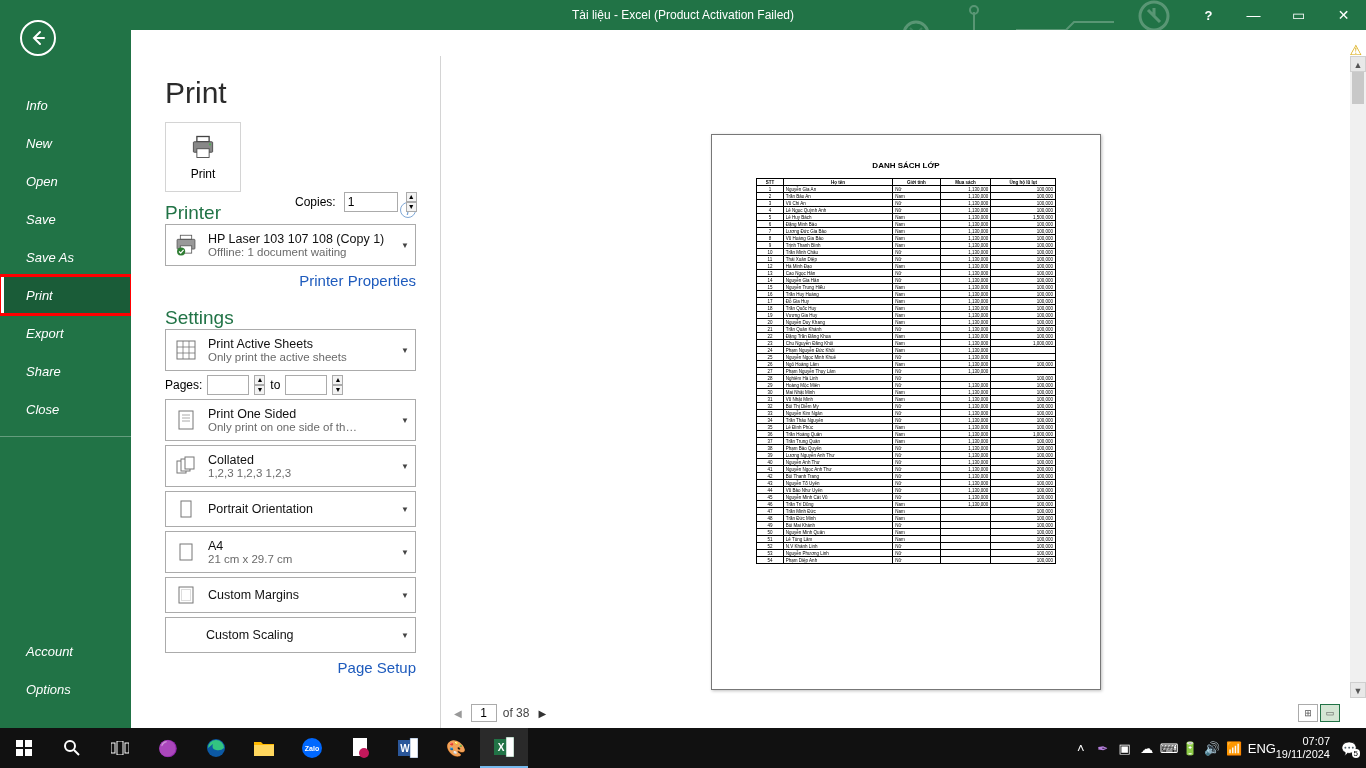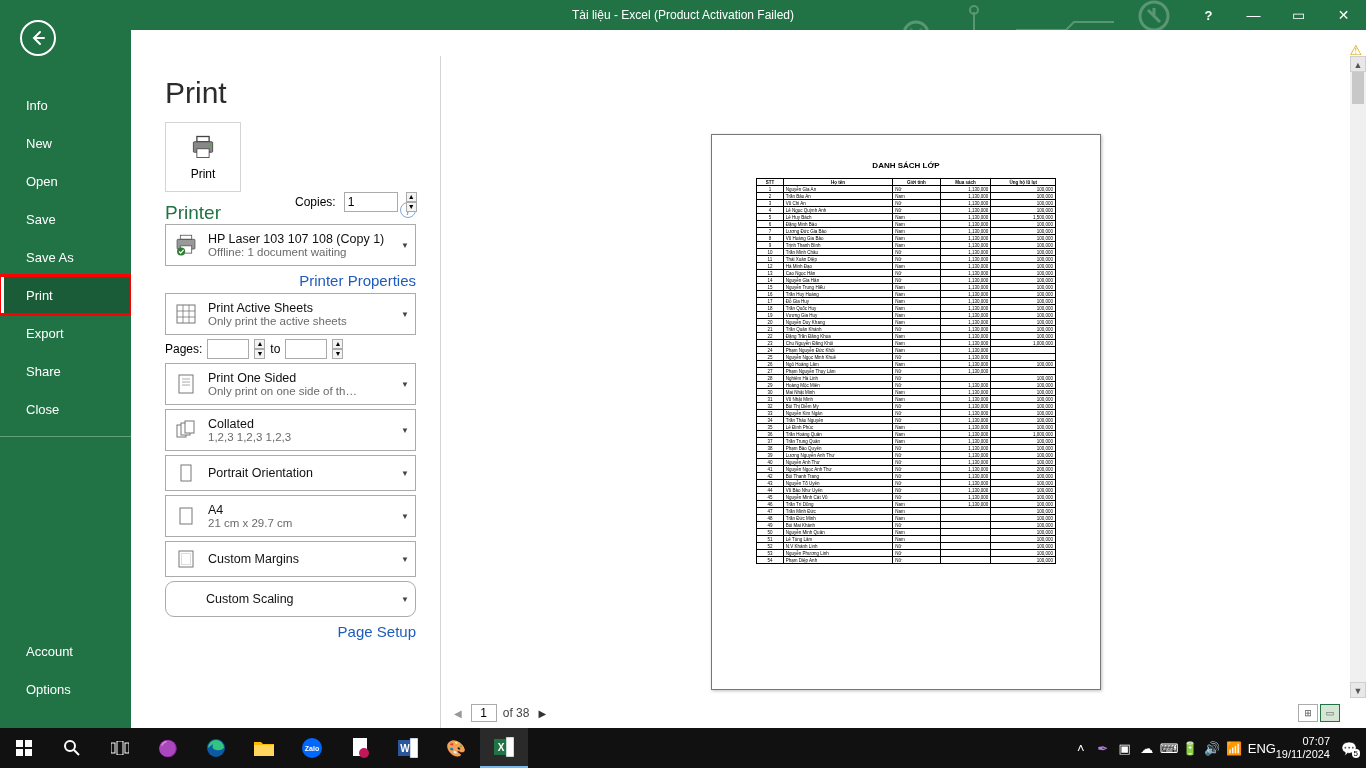--- a/index.html
+++ b/index.html
@@ -11,21 +11,21 @@
   .titlebar .right { margin-left: auto; display: flex; align-items: center; height: 100%; }
   .titlebar .wbtn { width: 45px; height: 30px; display: flex; align-items: center; justify-content: center; color: #fff; font-size: 14px; }
   .titlebar .wbtn.help { font-weight: bold; font-size: 13px; }
   .titlebar .warning-tri { position: absolute; right: 4px; top: 42px; color: #d8a600; font-size: 14px; }
   .titlebar .decor { position: absolute; right: 170px; top: 0; height: 56px; width: 300px; opacity: 0.25; }
 
   
   .app { position: absolute; top: 0; left: 0; right: 0; bottom: 40px; }
 
   
-  .backstage-nav { position: absolute; top: 0; left: 0; width: 131px; bottom: 0; background: #217346; color: #fff; padding-top: 20px; }
+  .backstage-nav { position: absolute; top: 0; left: 0; width: 131px; bottom: 0; background: #217346; color: #fff; padding-top: 20px; font-style: italic; }
   .back-btn { width: 36px; height: 36px; border: 2px solid #fff; border-radius: 50%; margin-left: 20px; margin-bottom: 30px; display: flex; align-items: center; justify-content: center; }
   .nav-item { height: 38px; display: flex; align-items: center; padding-left: 26px; font-size: 13px; color: #fff; }
   .nav-item.active { background: #1a5c38; border-left: 4px solid #fff; padding-left: 22px; }
   .nav-item.highlighted { outline: 3px solid #ff0000; outline-offset: -1px; }
   .nav-sep { height: 1px; background: rgba(255,255,255,0.3); margin: 4px 0; }
   .nav-bottom { position: absolute; bottom: 20px; left: 0; right: 0; }
 
   
   .mid-panel { position: absolute; top: 56px; left: 131px; width: 310px; bottom: 0; background: #fff; border-right: 1px solid #d4d4d4; padding: 20px 24px 0 34px; overflow: hidden; }
   h1.print-heading { font-size: 30px; font-weight: 300; color: #2b2b2b; margin-bottom: 12px; }
@@ -168,20 +168,21 @@
           </svg>
       </div>
       <div class="txt">
         <div class="line1">HP Laser 103 107 108 (Copy 1)</div>
         <div class="line2">Offline: 1 document waiting</div>
       </div>
       <div class="chev">▼</div>
     </div>
     <div class="link-right"><span>Printer Properties</span></div>
 
+    <div class="section-heading">Settings</div>
 
     <div class="combo tall">
       <div class="ico">
           <svg width="24" height="24" viewBox="0 0 24 24">
             <rect x="3" y="3" width="18" height="18" fill="none" stroke="#777"></rect>
             <path d="M3 9 h18 M3 15 h18 M9 3 v18 M15 3 v18" stroke="#777" stroke-width="0.8"></path>
           </svg>
         </div>
       <div class="txt">
         <div class="line1">Print Active Sheets</div>
@@ -265,21 +266,21 @@
             <rect x="4" y="3" width="14" height="16" fill="#fff" stroke="#777"></rect>
             <rect x="6.5" y="5.5" width="9" height="11" fill="none" stroke="#bbb" stroke-dasharray="1,1"></rect>
           </svg>
         </div>
       <div class="txt">
           <div class="line1">Custom Margins</div>
         </div>
       <div class="chev">▼</div>
     </div>
 
-    <div class="combo" style="padding-left:40px;border-radius:9px;">
+    <div class="combo" style="padding-left:40px;">
       <div class="txt">
           <div class="line1">Custom Scaling</div>
         </div>
       <div class="chev">▼</div>
     </div>
 
     <div class="link-right"><span>Page Setup</span></div>
   </div>
 
   <div class="preview-area">

